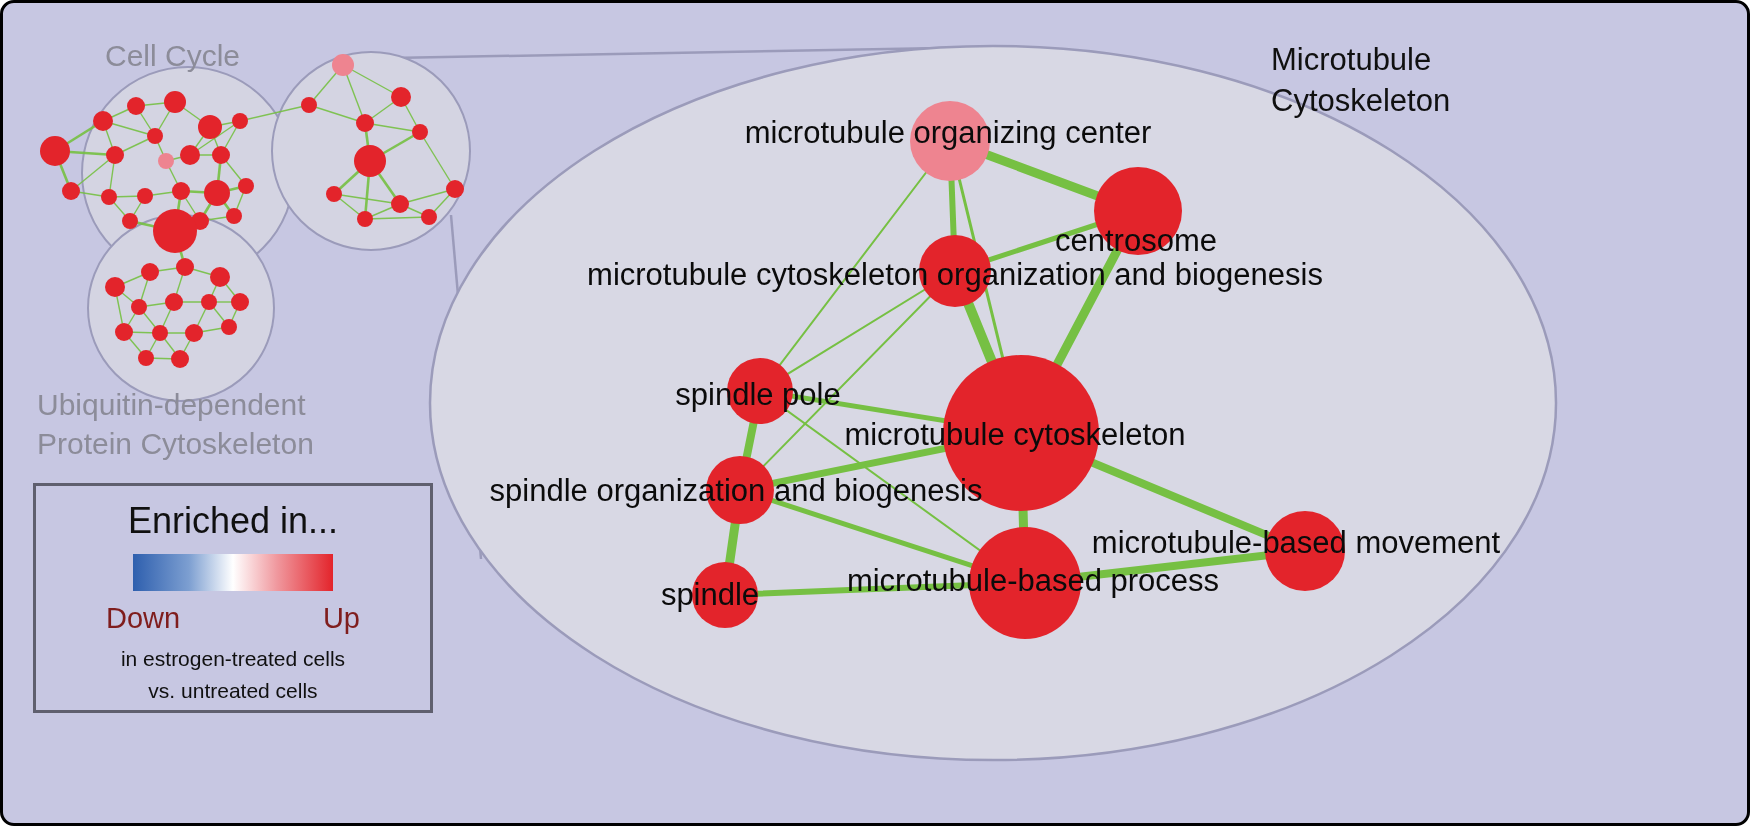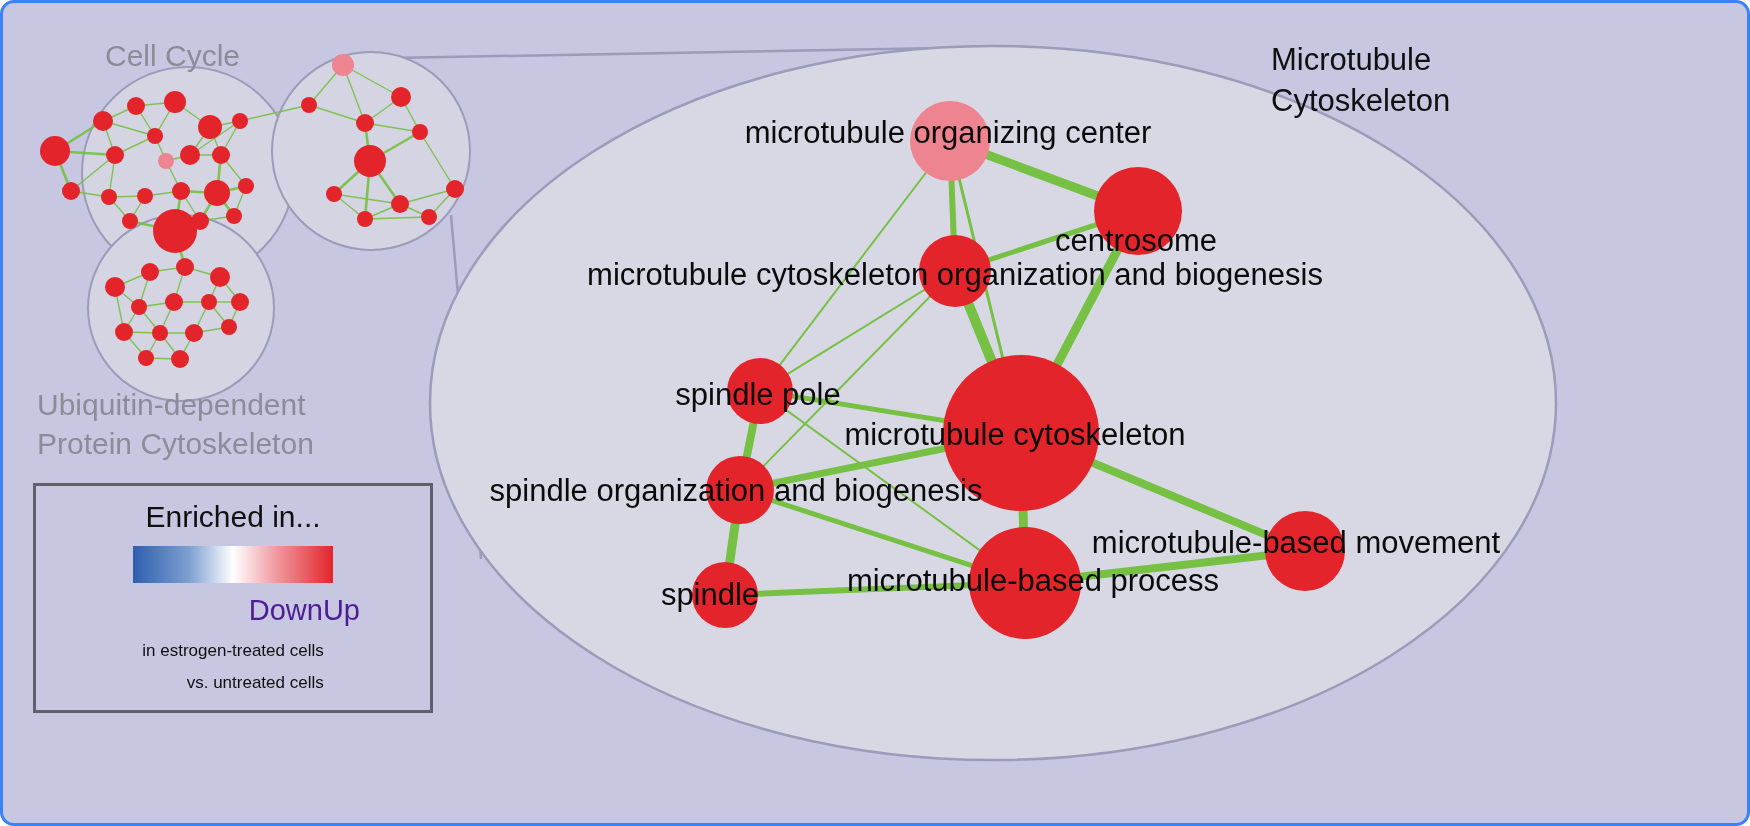--- a/index.html
+++ b/index.html
@@ -2,46 +2,46 @@
 <html><head>
 <meta charset="utf-8">
 <title>Enrichment Map</title>
 <style>
   html,body{margin:0;padding:0;background:#ffffff;}
   .frame{
     position:relative;
     width:1750px;height:826px;
     box-sizing:border-box;
     background:#c7c7e2;
-    border:3px solid #3b82f6;
+    border:3px solid #000000;
     border-radius:14px;
     overflow:hidden;
     font-family:"Liberation Sans", sans-serif;
   }
   #net-svg{position:absolute;left:0;top:0;}
   .lbl{position:absolute;white-space:nowrap;}
   .cluster-label{font-size:30px;color:#8c8c99;}
   #cell-cycle-label{left:102px;top:36px;}
   #ubiq-label{left:34px;top:382px;line-height:39px;}
   #mt-title{left:1268px;top:36px;width:230px;text-align:left;
     font-size:31px;color:#101010;line-height:41px;white-space:normal;}
   .legend{
     position:absolute;left:30px;top:480px;width:400px;height:230px;
     box-sizing:border-box;border:3px solid #5f5f6e;
     display:flex;flex-direction:column;align-items:center;
     padding-top:14px;
   }
-  .legend-title{font-size:30px;color:#101010;}
+  .legend-title{font-size:36px;color:#101010;}
   .gradient-bar{
     width:200px;height:37px;margin-top:12px;
     background:linear-gradient(to right,#2e5fae 0%,#7d9fd1 28%,#ffffff 50%,#f0989e 72%,#e3242b 100%);
   }
-  .du-row{width:254px;display:flex;justify-content:flex-end;
-    font-size:29px;color:#4c1d95;margin-top:11px;}
-  .legend-caption{font-size:17px;color:#101010;text-align:right;
+  .du-row{width:254px;display:flex;justify-content:space-between;
+    font-size:29px;color:#7f1d1d;margin-top:11px;}
+  .legend-caption{font-size:21px;color:#101010;text-align:center;
     margin-top:8px;line-height:32px;}
   #labels-layer{position:absolute;left:0;top:0;width:100%;height:100%;pointer-events:none;}
   .node-label{
     position:absolute;transform:translate(-50%,-50%);
     font-size:31px;color:#0b0b0b;white-space:nowrap;
   }
 </style>
 </head>
 <body>
 

